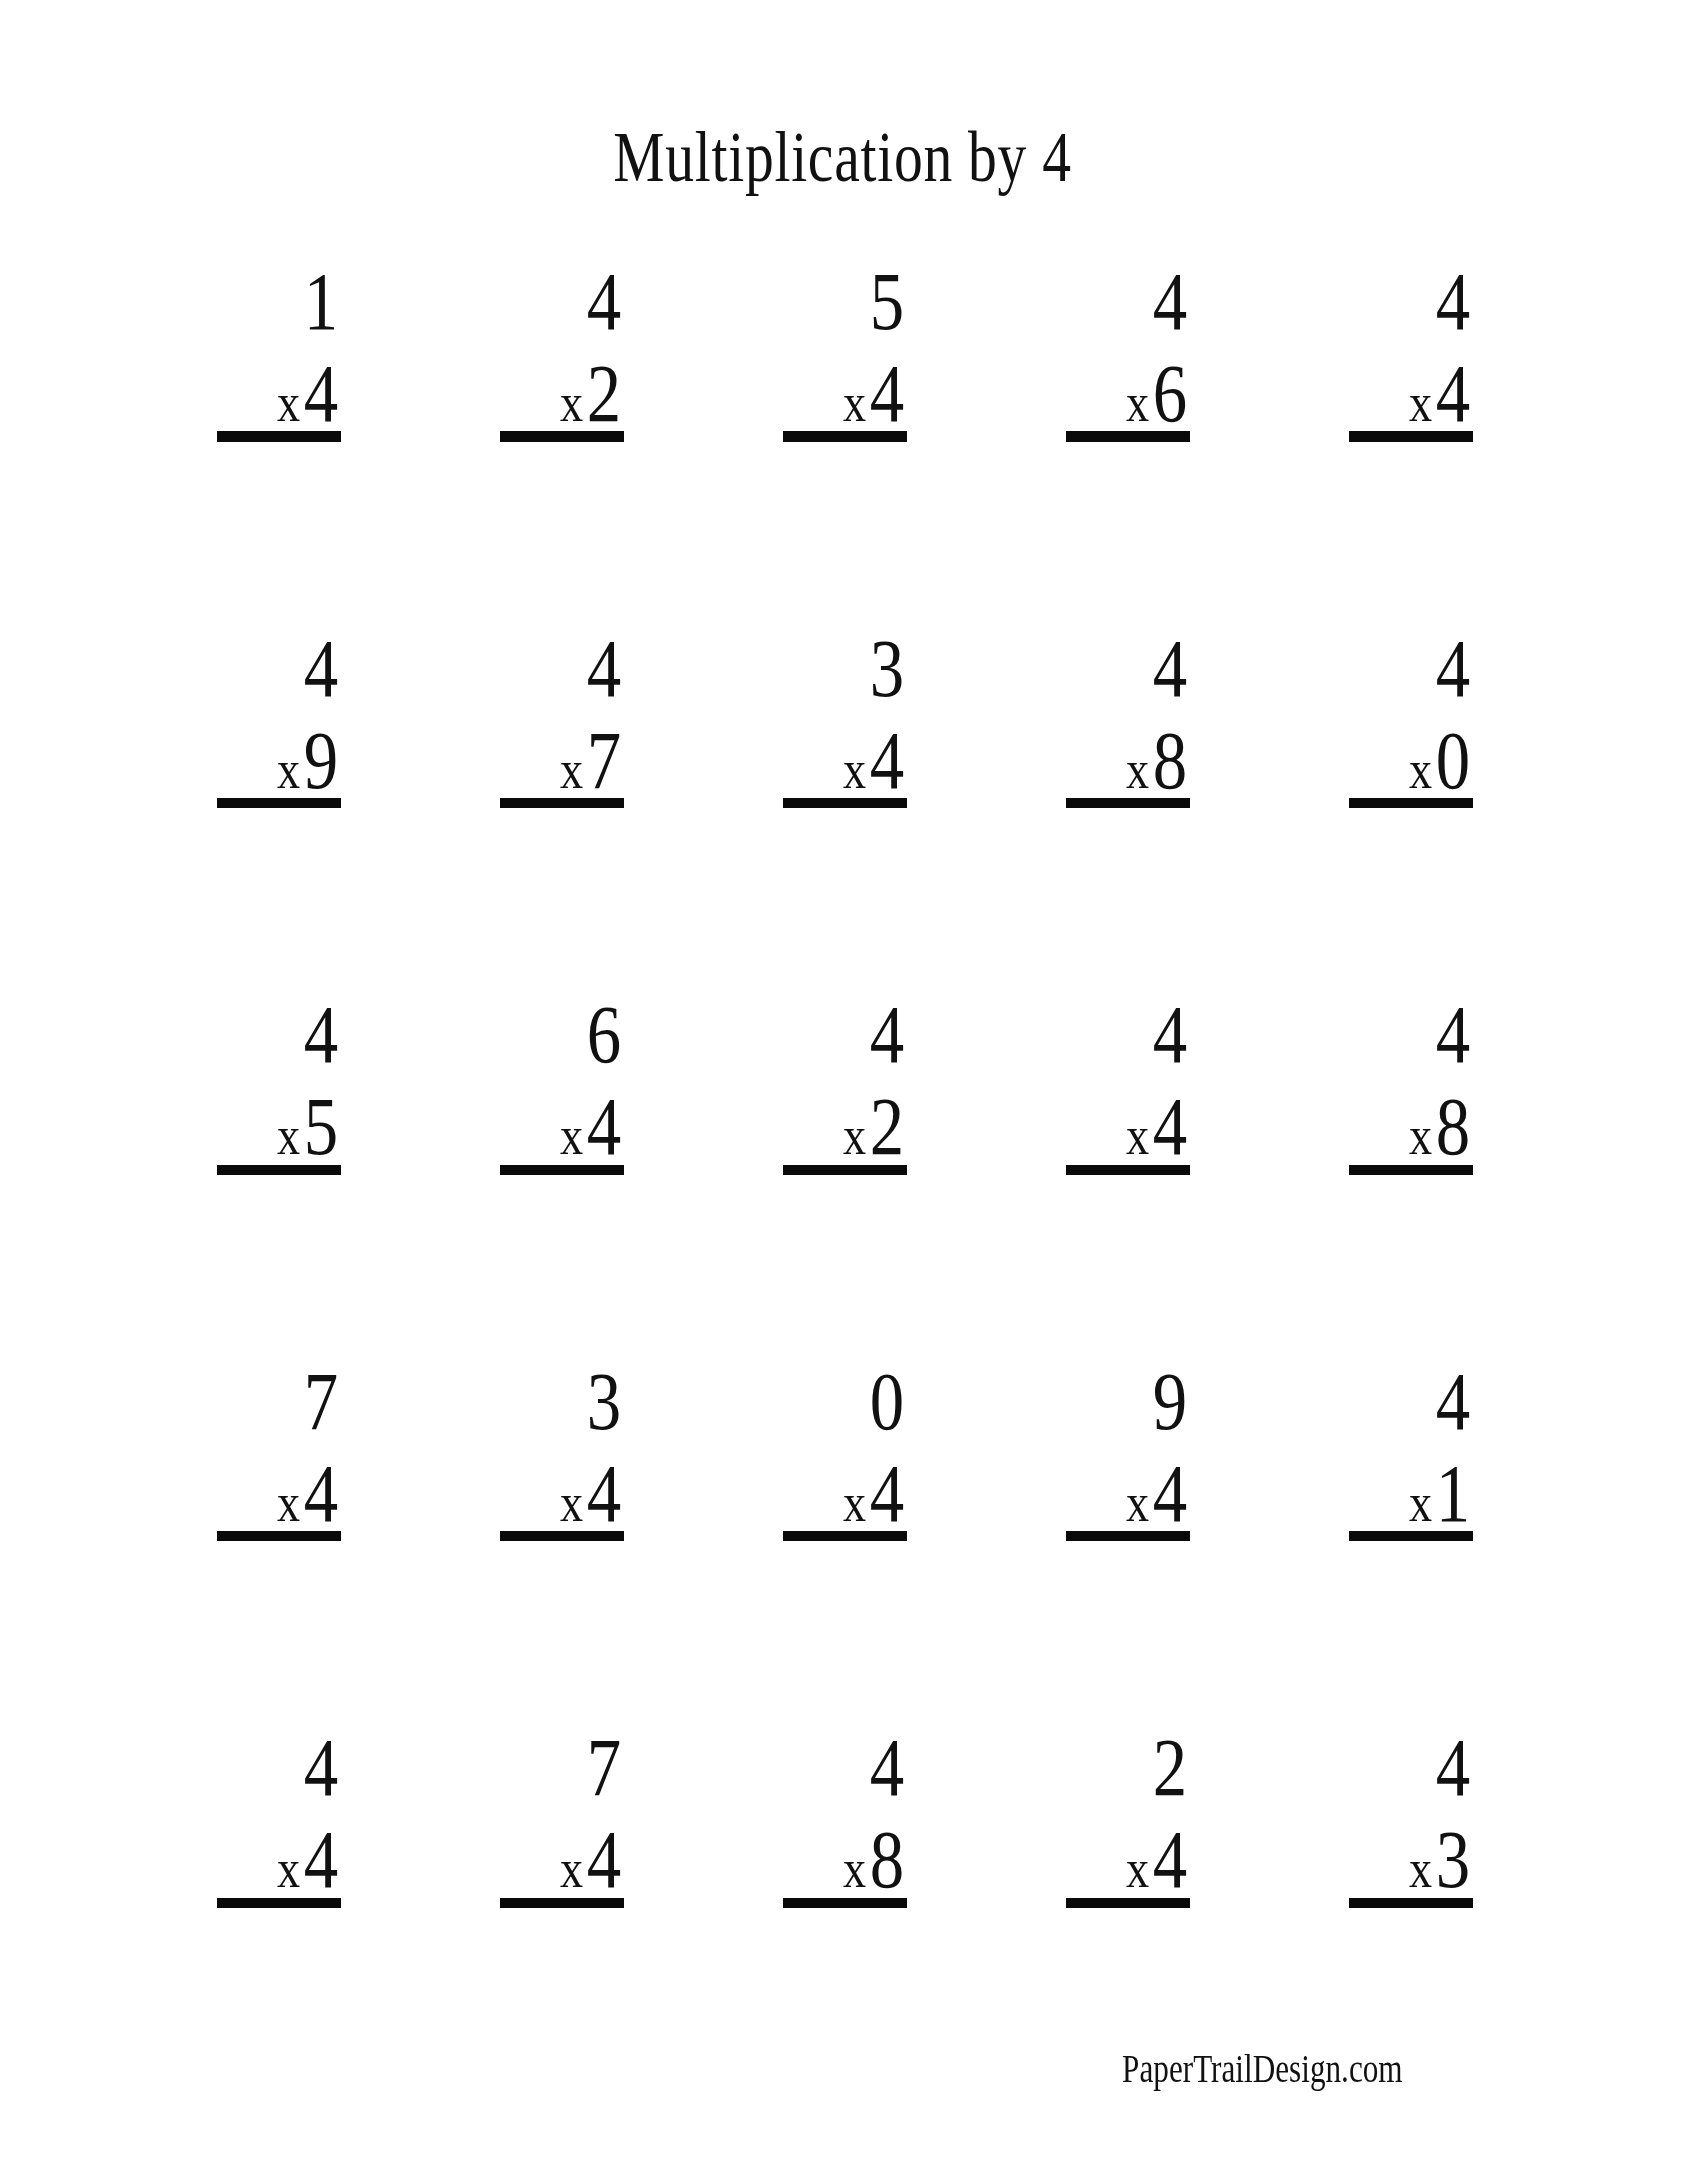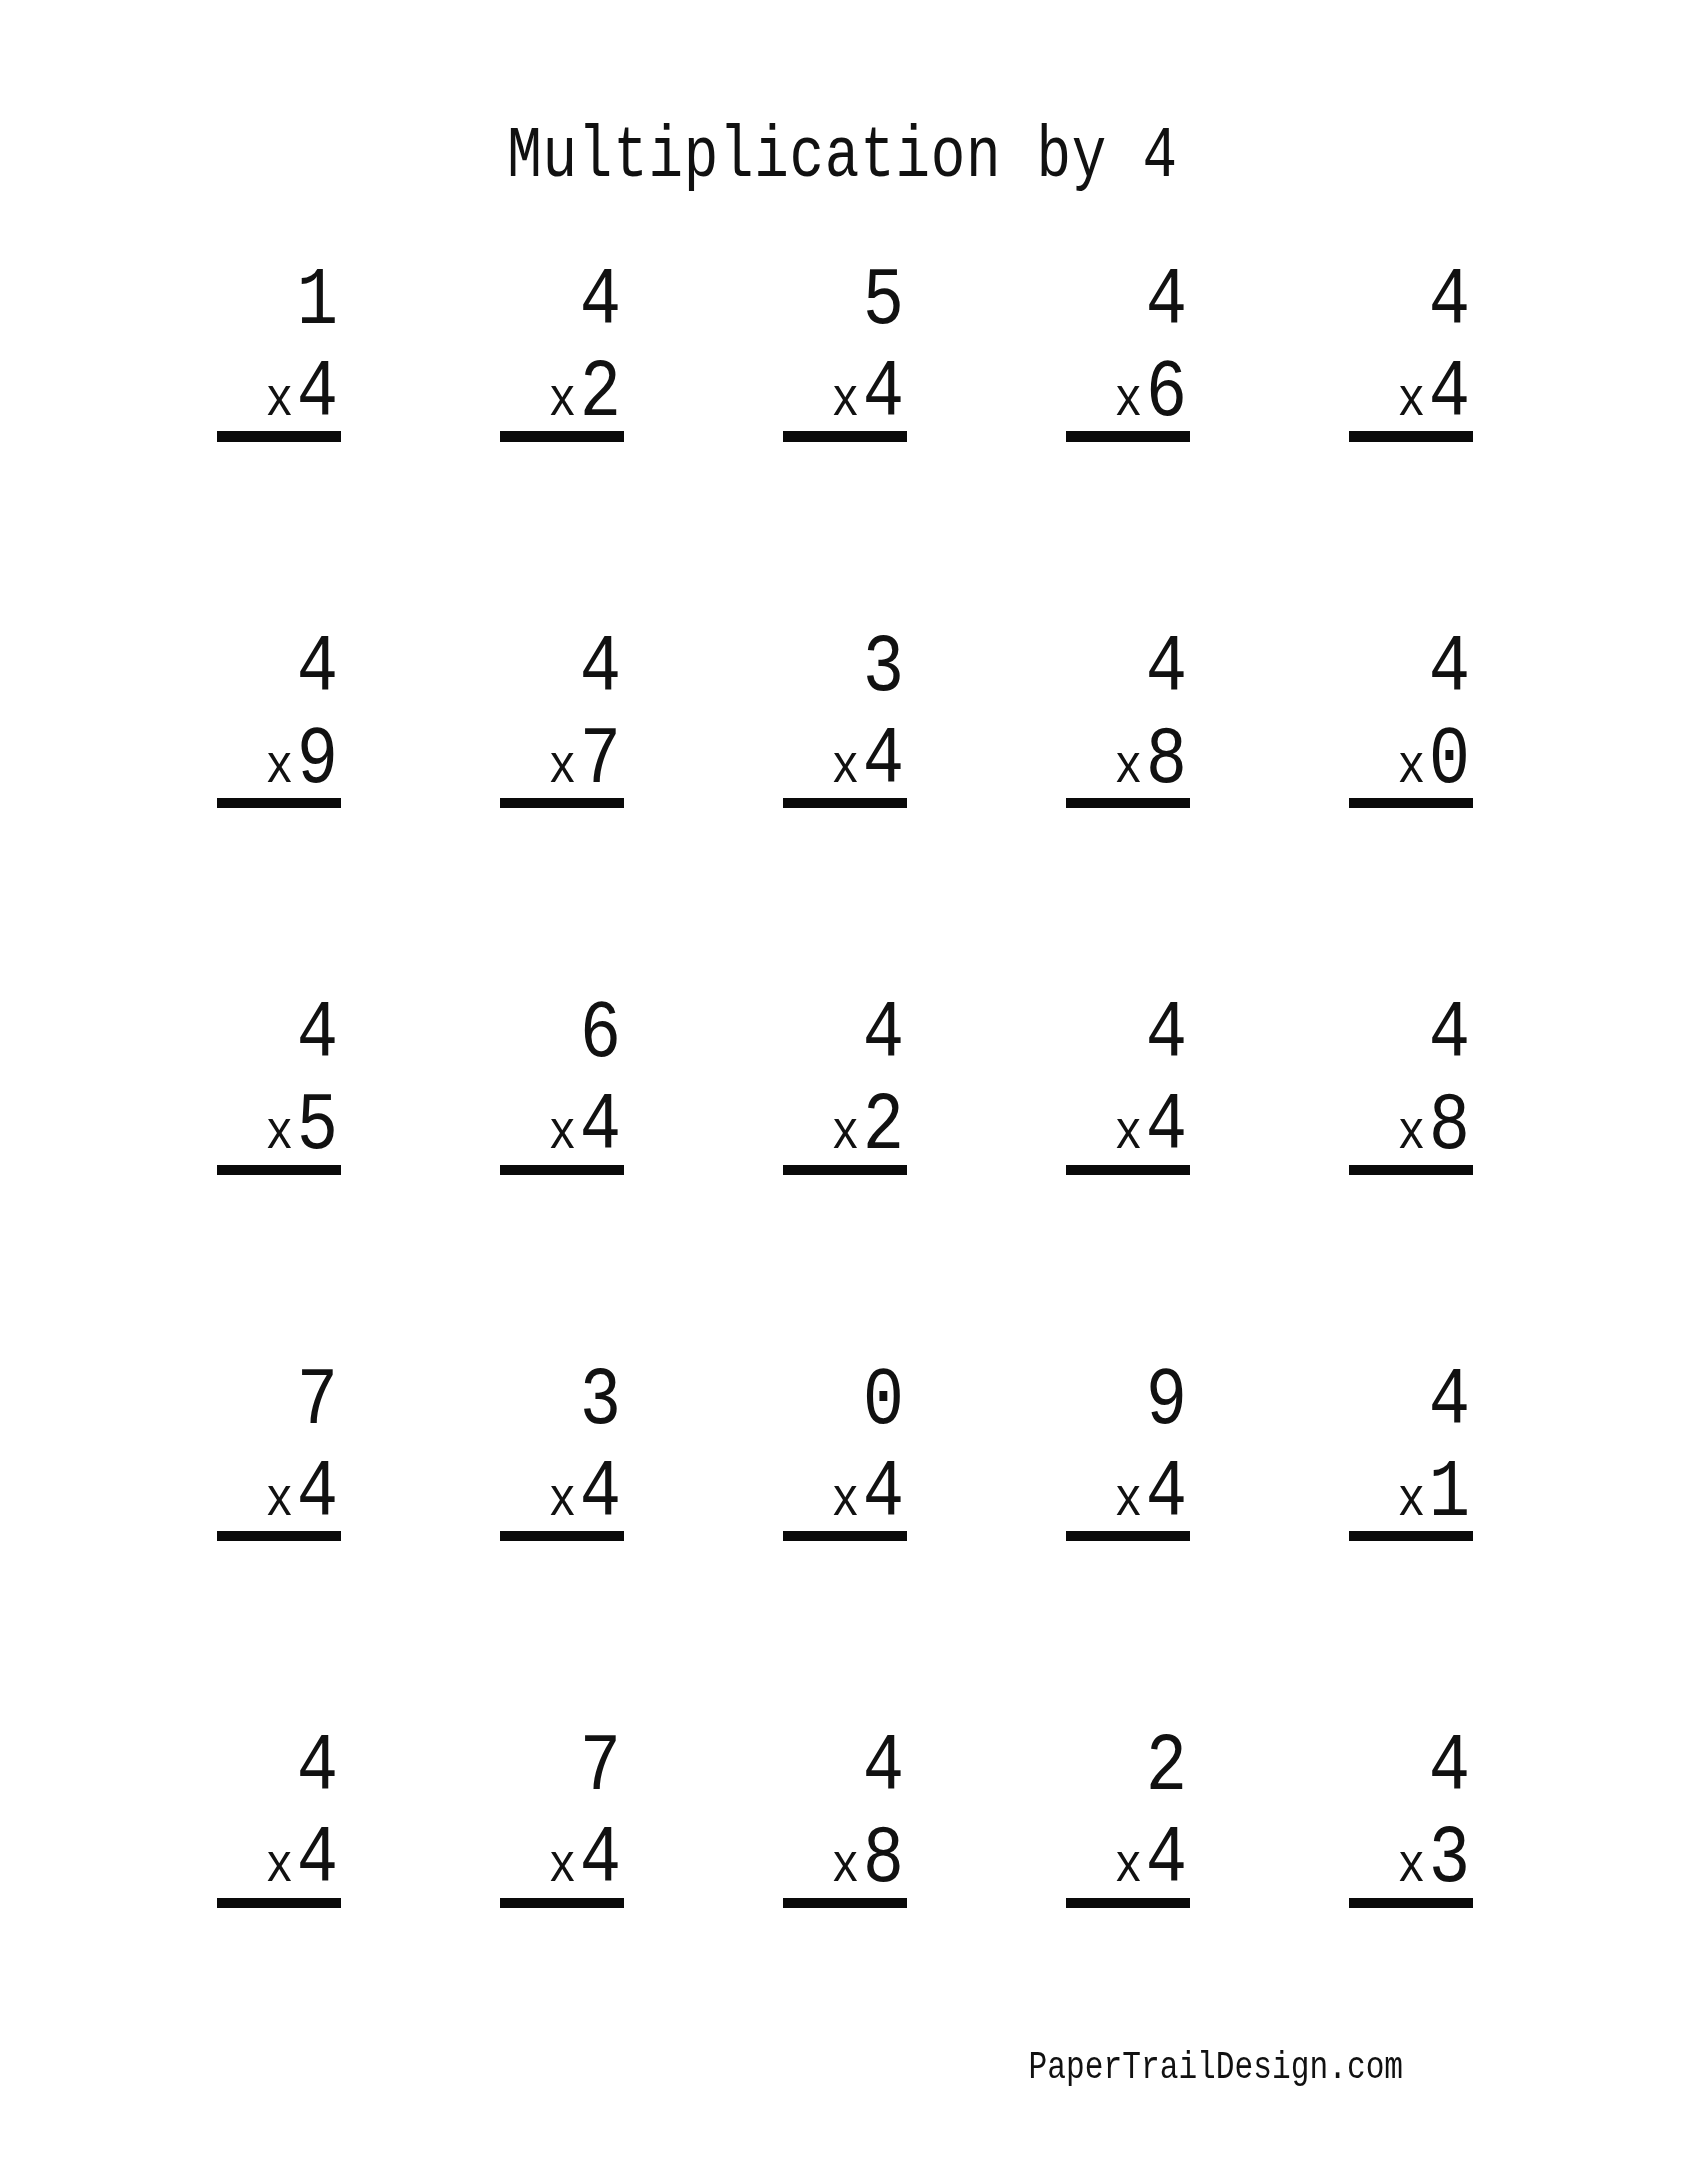--- a/index.html
+++ b/index.html
@@ -5,21 +5,21 @@
   html, body {
     margin: 0;
     padding: 0;
     background: #ffffff;
   }
   .page {
     position: relative;
     width: 1685px;
     height: 2181px;
     background: #ffffff;
-    font-family: Liberation Mono, monospace;
+    font-family: Liberation Serif, serif;
     color: #111111;
     overflow: hidden;
   }
   .title {
     position: absolute;
     top: 116px;
     left: 0;
     width: 100%;
     margin: 0;
     text-align: center;

